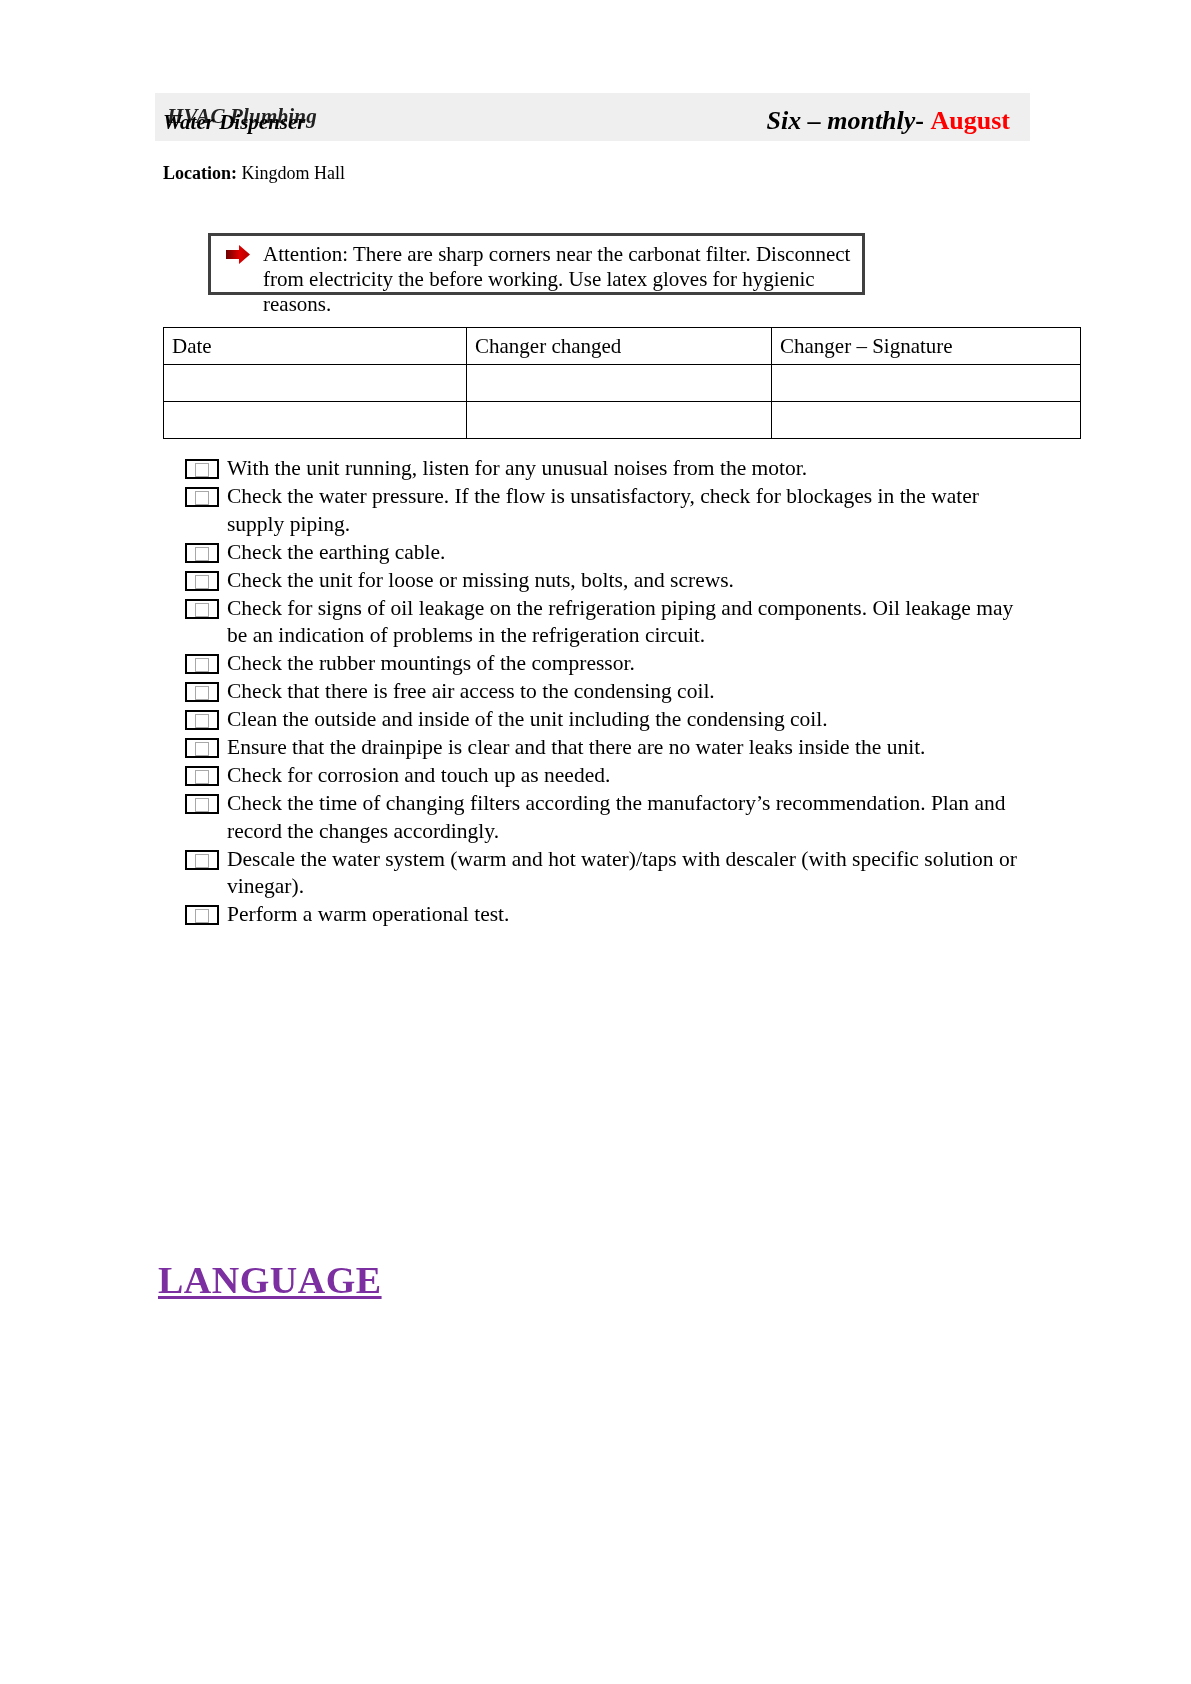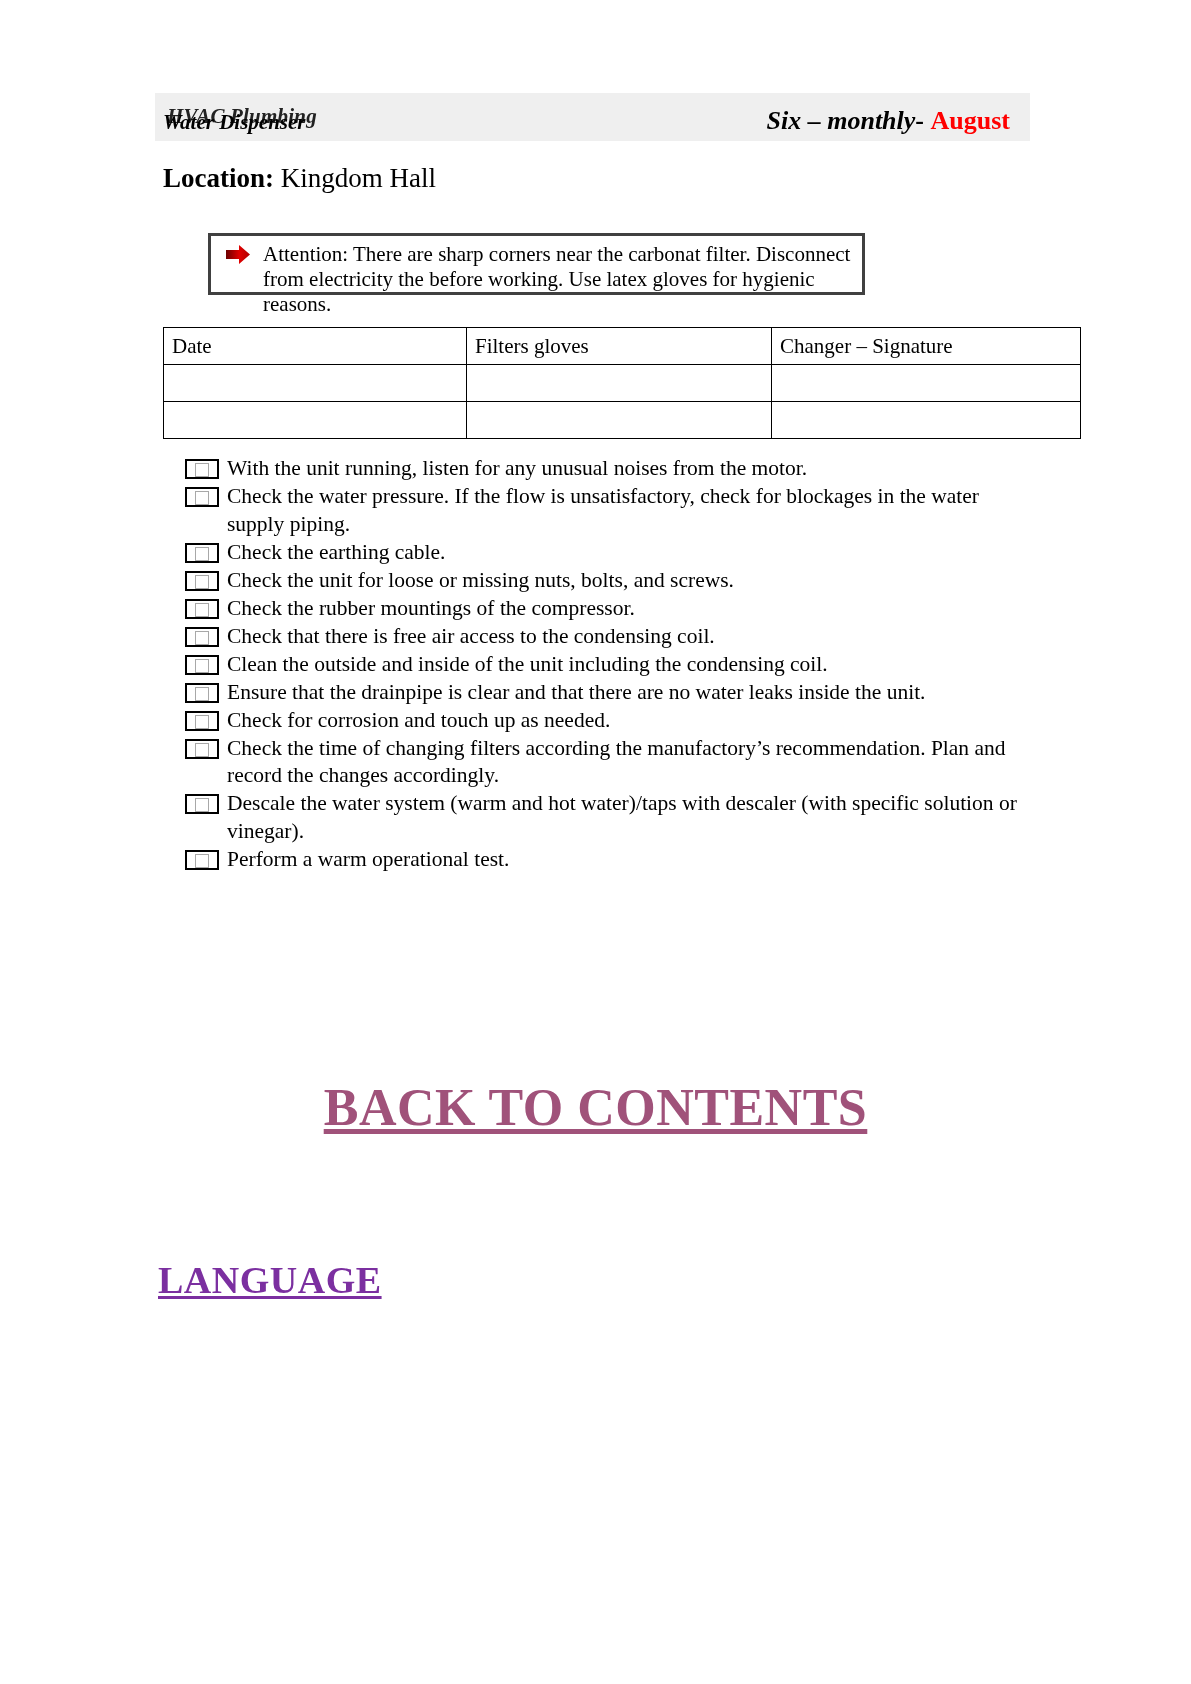--- a/index.html
+++ b/index.html
@@ -71,21 +71,21 @@
   }
   .doc-period .dash {
     font-style: normal;
   }
 
   
   .location-row {
     position: absolute;
     left: 163px;
     top: 163px;
-    font-size: 27px;
+    font-size: 18px;
   }
   .location-row .label {
     font-weight: bold;
   }
 
   
   .attention-box {
     position: absolute;
     left: 208px;
     top: 233px;
@@ -229,21 +229,21 @@
         <path d="M1 5 H14 V0 L25 9.5 L14 19 V14 H1 Z" fill="url(#ag)"></path>
       </svg>
     </span>
     <div class="attention-text">Attention: There are sharp corners near the carbonat filter. Disconnect from electricity the before working. Use latex gloves for hygienic reasons.</div>
   </div>
 
   <table class="records-table">
     <thead>
       <tr>
         <th class="col-date">Date</th>
-        <th class="col-filters">Filters gloves</th>
+        <th class="col-filters">Changer changed</th>
         <th class="col-changer">Changer – Signature</th>
       </tr>
     </thead>
     <tbody>
       <tr>
         <td></td>
         <td></td>
         <td></td>
       </tr>
       <tr>
@@ -281,20 +281,26 @@
     <div class="check-item">
       <span class="checkbox">
           <span class="inner"></span>
         </span>
       <span>Check the unit for loose or missing nuts, bolts, and screws.</span>
     </div>
     <div class="check-item">
       <span class="checkbox">
           <span class="inner"></span>
         </span>
+      <span>Check for signs of oil leakage on the refrigeration piping and components.  Oil leakage may be an indication of problems in the refrigeration circuit.</span>
+    </div>
+    <div class="check-item">
+      <span class="checkbox">
+          <span class="inner"></span>
+        </span>
       <span>Check the rubber mountings of the compressor.</span>
     </div>
     <div class="check-item">
       <span class="checkbox">
           <span class="inner"></span>
         </span>
       <span>Check that there is free air access to the condensing coil.</span>
     </div>
     <div class="check-item">
       <span class="checkbox">
@@ -327,16 +333,15 @@
       <span>Descale the water system (warm and hot water)/taps with descaler (with specific solution or vinegar).</span>
     </div>
     <div class="check-item">
       <span class="checkbox">
           <span class="inner"></span>
         </span>
       <span>Perform a warm operational test.</span>
     </div>
   </div>
 
-  <a class="back-to-contents" href="#">BACK TO CONTENTS</a>
   <a class="language-link" href="#">LANGUAGE</a>
 
 </div>
 
 </body></html>

